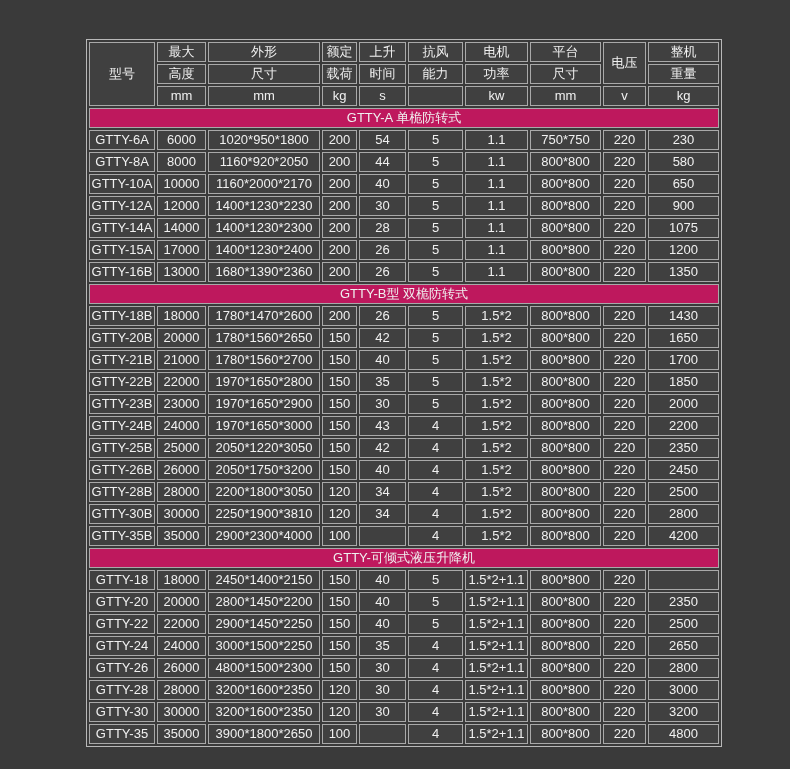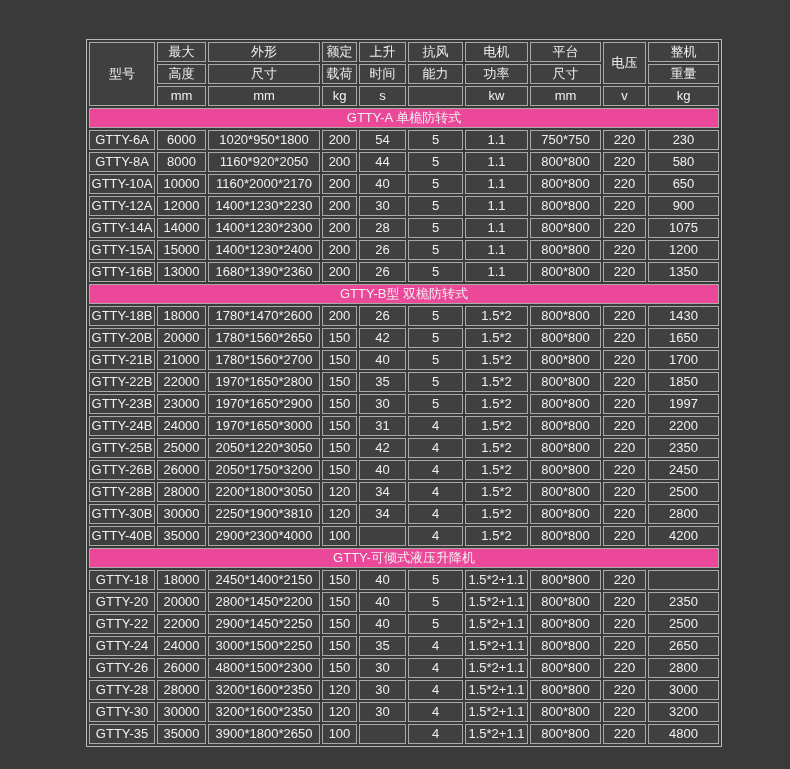--- a/index.html
+++ b/index.html
@@ -31,21 +31,21 @@
     line-height:1.05;
     white-space:nowrap;
     overflow:hidden;
   }
   thead th{height:20px;}
   tbody td{height:20px;}
   col.c0{width:66px;} col.c1{width:49px;} col.c2{width:112px;}
   col.c3{width:35px;} col.c4{width:47px;} col.c5{width:55px;}
   col.c6{width:63px;} col.c7{width:71px;} col.c8{width:43px;}
   col.c9{width:71px;}
-  tr[data-name="section-header-row"] td{background:#ec4899;}
+  tr[data-name="section-header-row"] td{background:#be185d;}
 </style>
 </head>
 <body>
 
 <div class="table-wrap" data-name="spec-table-container">
   <table data-name="spec-table">
     <colgroup>
       <col class="c0">
         <col class="c1">
         <col class="c2">
@@ -151,21 +151,21 @@
           <td data-name="cell-rated_load_kg">200</td>
           <td data-name="cell-rise_time_s">28</td>
           <td data-name="cell-wind_resistance">5</td>
           <td data-name="cell-motor_power_kw">1.1</td>
           <td data-name="cell-platform_size_mm">800*800</td>
           <td data-name="cell-voltage_v">220</td>
           <td data-name="cell-weight_kg">1075</td>
         </tr>
         <tr data-name="table-row">
           <td data-name="cell-model">GTTY-15A</td>
-          <td data-name="cell-max_height_mm">15000</td>
+          <td data-name="cell-max_height_mm">17000</td>
           <td data-name="cell-overall_size_mm">1400*1230*2400</td>
           <td data-name="cell-rated_load_kg">200</td>
           <td data-name="cell-rise_time_s">26</td>
           <td data-name="cell-wind_resistance">5</td>
           <td data-name="cell-motor_power_kw">1.1</td>
           <td data-name="cell-platform_size_mm">800*800</td>
           <td data-name="cell-voltage_v">220</td>
           <td data-name="cell-weight_kg">1200</td>
         </tr>
         <tr data-name="table-row">
@@ -234,28 +234,28 @@
         <tr data-name="table-row">
           <td data-name="cell-model">GTTY-23B</td>
           <td data-name="cell-max_height_mm">23000</td>
           <td data-name="cell-overall_size_mm">1970*1650*2900</td>
           <td data-name="cell-rated_load_kg">150</td>
           <td data-name="cell-rise_time_s">30</td>
           <td data-name="cell-wind_resistance">5</td>
           <td data-name="cell-motor_power_kw">1.5*2</td>
           <td data-name="cell-platform_size_mm">800*800</td>
           <td data-name="cell-voltage_v">220</td>
-          <td data-name="cell-weight_kg">1997</td>
+          <td data-name="cell-weight_kg">2000</td>
         </tr>
         <tr data-name="table-row">
           <td data-name="cell-model">GTTY-24B</td>
           <td data-name="cell-max_height_mm">24000</td>
           <td data-name="cell-overall_size_mm">1970*1650*3000</td>
           <td data-name="cell-rated_load_kg">150</td>
-          <td data-name="cell-rise_time_s">31</td>
+          <td data-name="cell-rise_time_s">43</td>
           <td data-name="cell-wind_resistance">4</td>
           <td data-name="cell-motor_power_kw">1.5*2</td>
           <td data-name="cell-platform_size_mm">800*800</td>
           <td data-name="cell-voltage_v">220</td>
           <td data-name="cell-weight_kg">2200</td>
         </tr>
         <tr data-name="table-row">
           <td data-name="cell-model">GTTY-25B</td>
           <td data-name="cell-max_height_mm">25000</td>
           <td data-name="cell-overall_size_mm">2050*1220*3050</td>
@@ -297,21 +297,21 @@
           <td data-name="cell-overall_size_mm">2250*1900*3810</td>
           <td data-name="cell-rated_load_kg">120</td>
           <td data-name="cell-rise_time_s">34</td>
           <td data-name="cell-wind_resistance">4</td>
           <td data-name="cell-motor_power_kw">1.5*2</td>
           <td data-name="cell-platform_size_mm">800*800</td>
           <td data-name="cell-voltage_v">220</td>
           <td data-name="cell-weight_kg">2800</td>
         </tr>
         <tr data-name="table-row">
-          <td data-name="cell-model">GTTY-40B</td>
+          <td data-name="cell-model">GTTY-35B</td>
           <td data-name="cell-max_height_mm">35000</td>
           <td data-name="cell-overall_size_mm">2900*2300*4000</td>
           <td data-name="cell-rated_load_kg">100</td>
           <td data-name="cell-rise_time_s"></td>
           <td data-name="cell-wind_resistance">4</td>
           <td data-name="cell-motor_power_kw">1.5*2</td>
           <td data-name="cell-platform_size_mm">800*800</td>
           <td data-name="cell-voltage_v">220</td>
           <td data-name="cell-weight_kg">4200</td>
         </tr>

